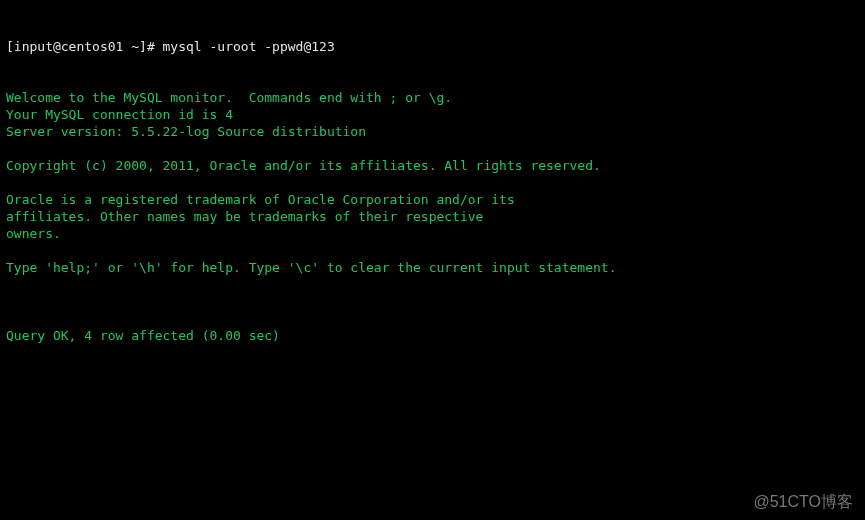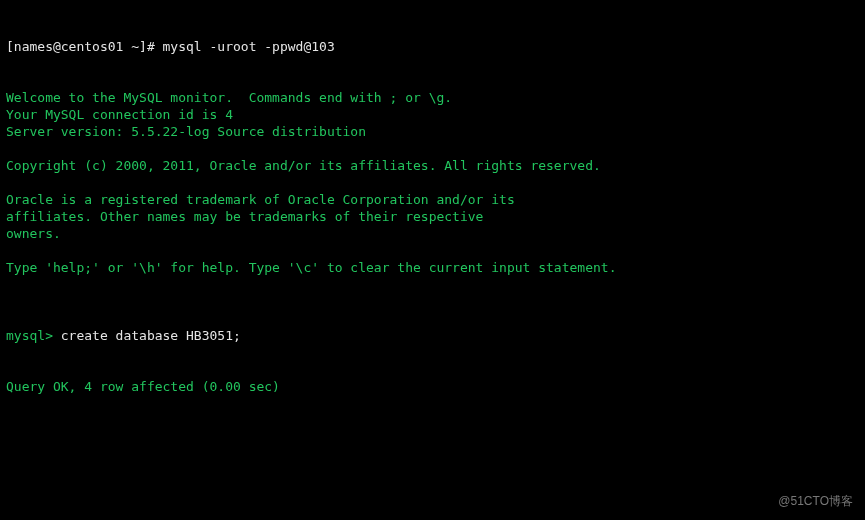--- a/index.html
+++ b/index.html
@@ -23,33 +23,32 @@
     box-sizing: border-box;
   }
   .line { white-space: pre; }
   .white { color: #e5e5e5; }
   .mag   { color: #22c55e; }
   .watermark {
     position: absolute;
     right: 12px;
     bottom: 10px;
     color: #777;
-    font-size: 12px;
+    font-size: 16px;
     font-family: sans-serif;
     white-space: nowrap;
     margin-left: 42px;
   }
 </style>
 </head>
 <body>
 
 <div class="term">
-  <div class="line"><span class="white">[names@centos01 ~]# </span><span class="white">mysql -uroot -ppwd@103</span></div>
+  <div class="line"><span class="white">[input@centos01 ~]# </span><span class="white">mysql -uroot -ppwd@123</span></div>
   <div id="banner-lines"><div class="line mag">Welcome to the MySQL monitor.  Commands end with ; or \g.</div><div class="line mag">Your MySQL connection id is 4</div><div class="line mag">Server version: 5.5.22-log Source distribution</div><div class="line mag"> </div><div class="line mag">Copyright (c) 2000, 2011, Oracle and/or its affiliates. All rights reserved.</div><div class="line mag"> </div><div class="line mag">Oracle is a registered trademark of Oracle Corporation and/or its</div><div class="line mag">affiliates. Other names may be trademarks of their respective</div><div class="line mag">owners.</div><div class="line mag"> </div><div class="line mag">Type 'help;' or '\h' for help. Type '\c' to clear the current input statement.</div><div class="line mag"> </div></div>
-  <div class="line"><span class="mag">mysql&gt; </span><span class="white">create database HB3051;</span></div>
   <div class="line mag">Query OK, 4 row affected (0.00 sec)</div>
   <div class="line mag"> </div>
   
   
   
   
   
   
   
   

